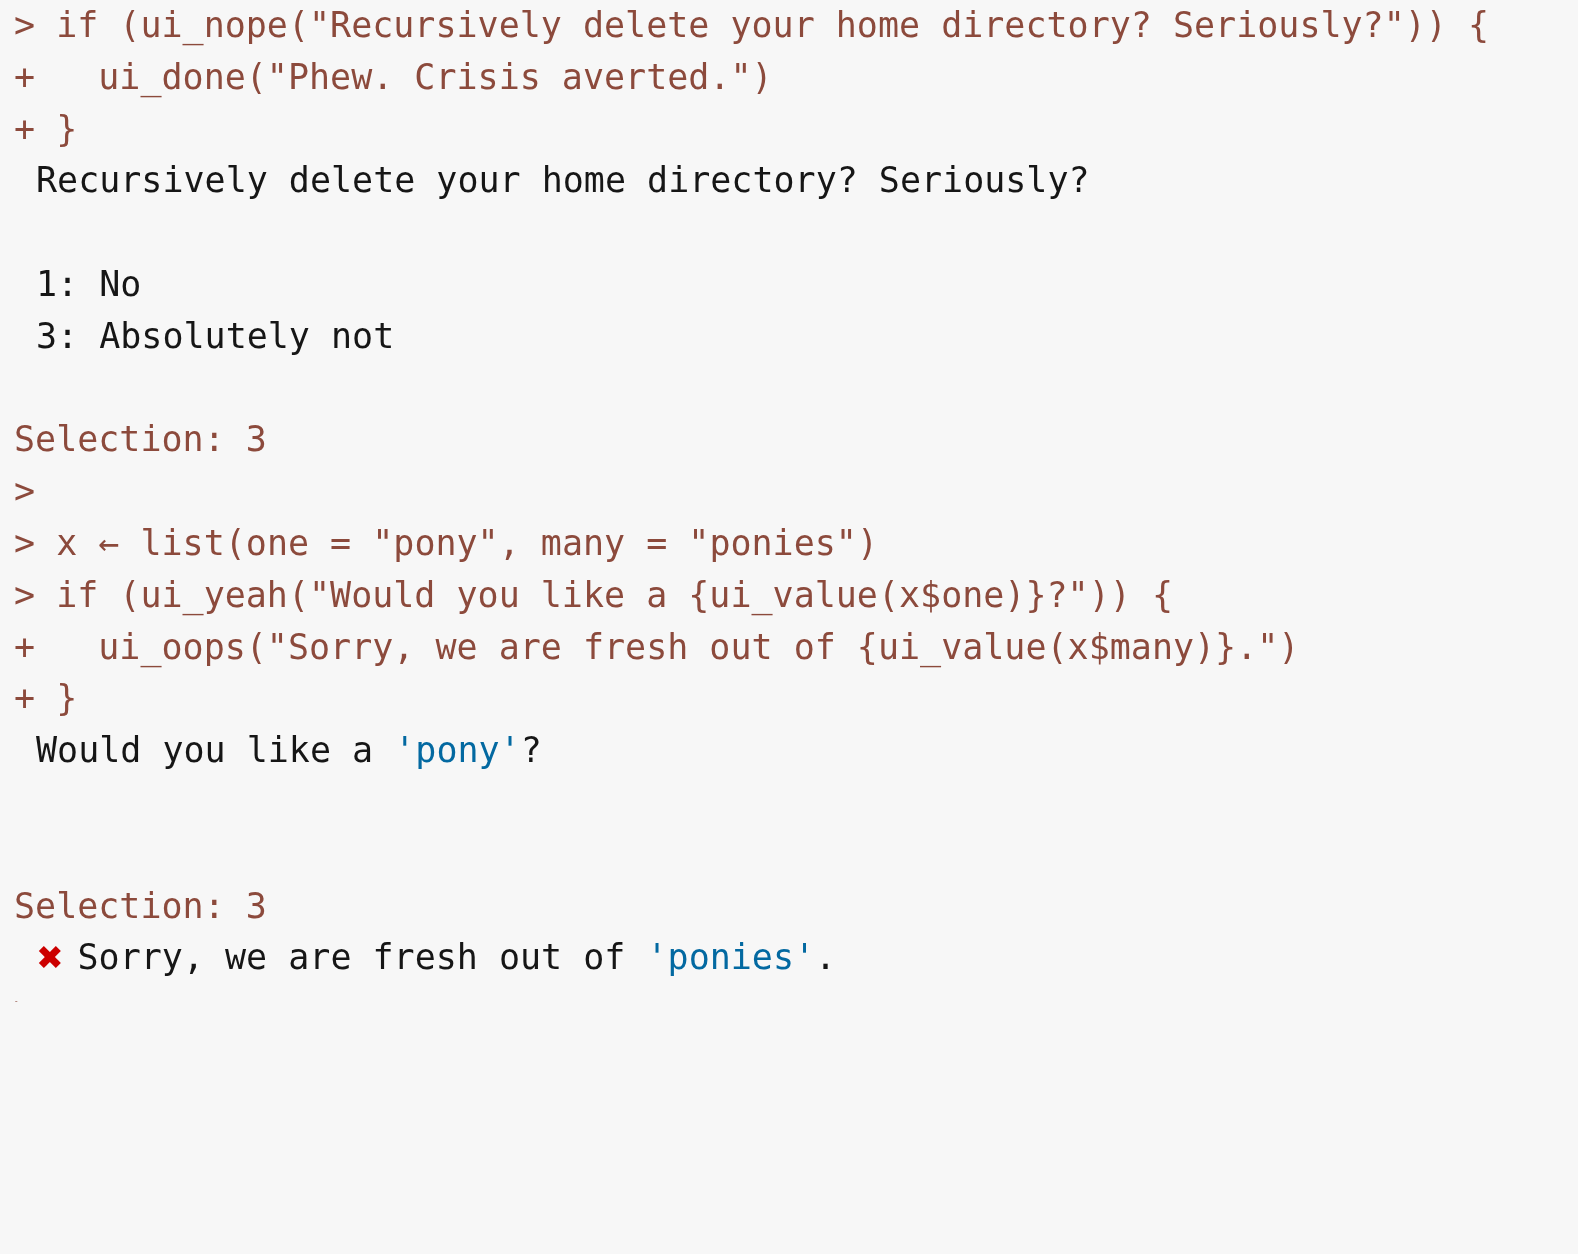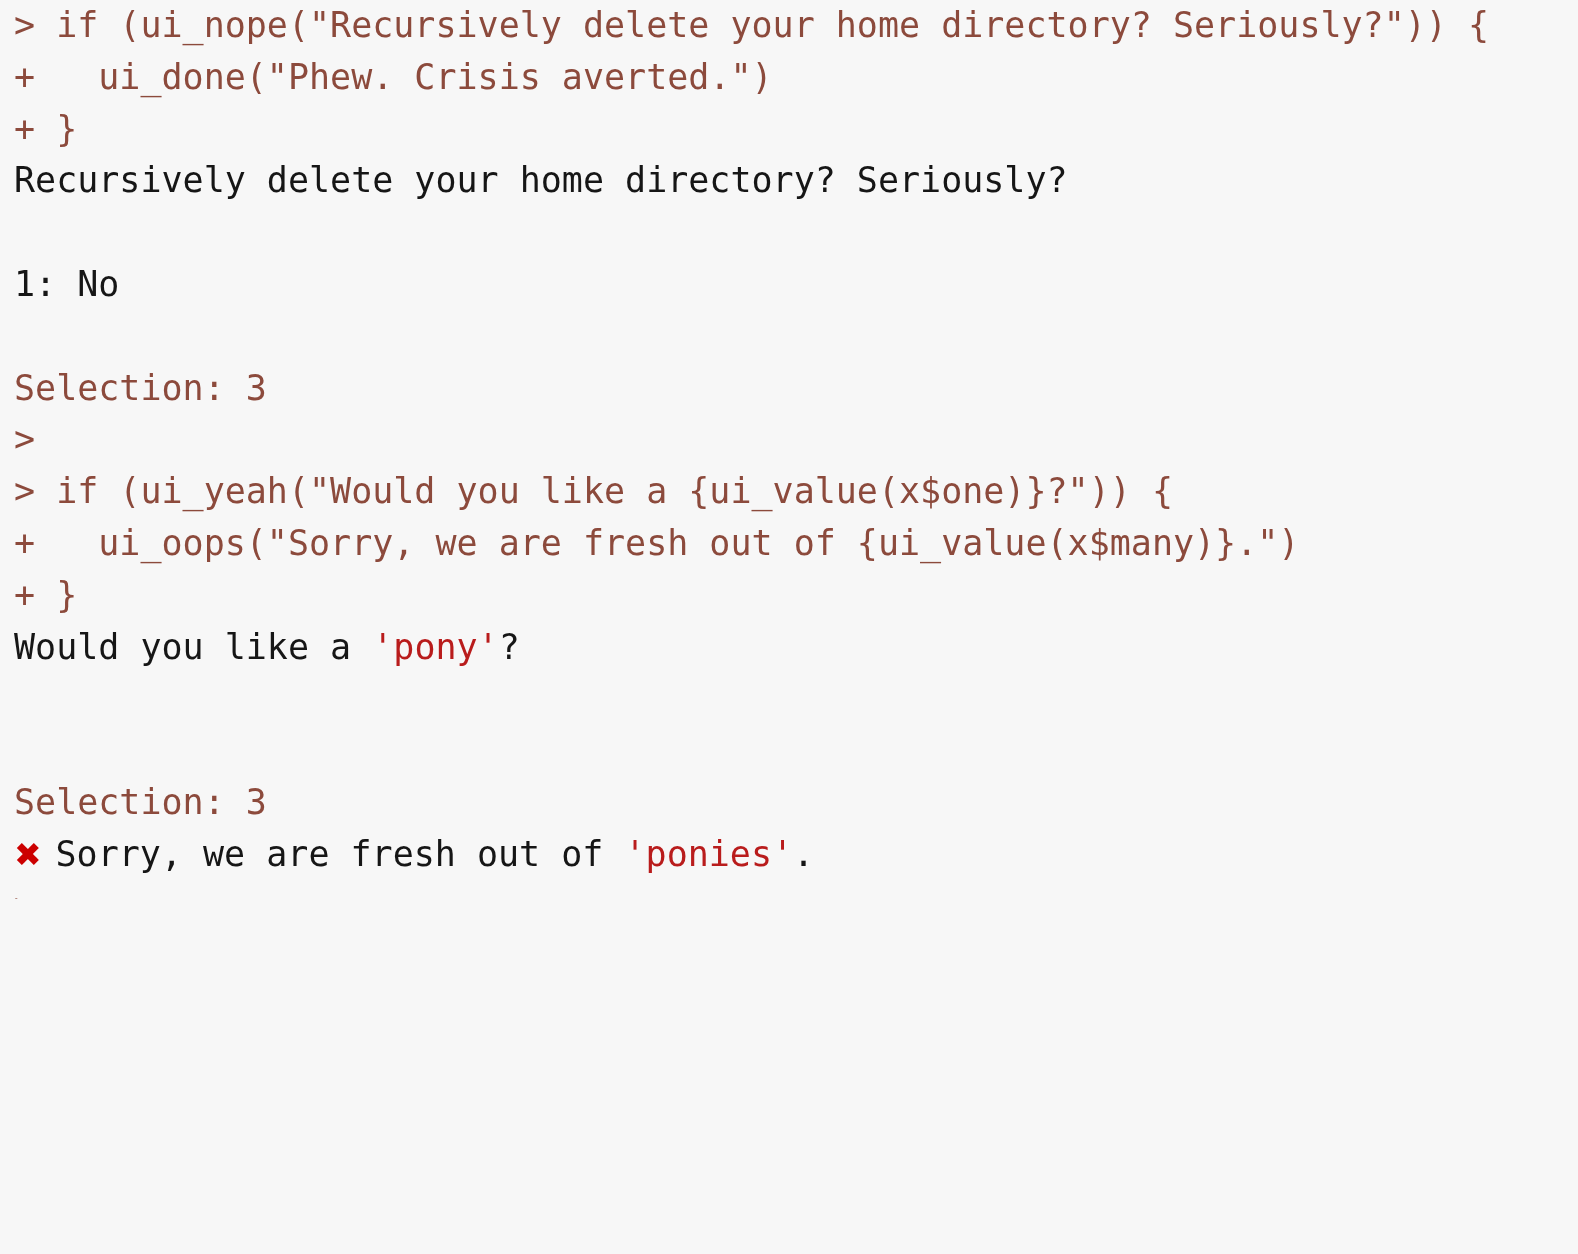--- a/index.html
+++ b/index.html
@@ -35,23 +35,23 @@
     color: #1a1a1a;
   }
 
   .line.blank {
     color: transparent;
   }
 
   
   .c-prompt   { color: #8c4a3c; }
   
-  .c-output   { color: #161616; }
+  .c-output   { color: #161616; margin-left: 22px; }
   
-  .c-val      { color: #b91c1c; }
+  .c-val      { color: #0369a1; }
 
   .bullet {
     display: inline-block;
     width: 0.62em;
     font-family: "DejaVu Sans", sans-serif;
     font-size: 33px;
     font-weight: 700;
     vertical-align: baseline;
   }
   .bullet.tick { color: #4ca316; }
@@ -75,28 +75,30 @@
 
   <div class="line c-prompt">&gt; if (ui_nope("Recursively delete your home directory? Seriously?")) {</div>
   <div class="line c-prompt">+   ui_done("Phew. Crisis averted.")</div>
   <div class="line c-prompt">+ }</div>
 
   <div class="line c-output">Recursively delete your home directory? Seriously?</div>
 
   <div class="line blank">&nbsp;</div>
 
   <div class="line c-output">1: No</div>
+  <div class="line c-output">3: Absolutely not</div>
 
   <div class="line blank">&nbsp;</div>
 
   <div class="line c-prompt">Selection: 3</div>
 
 
   <div class="line c-prompt">&gt;</div>
 
+  <div class="line c-prompt"><span>&gt; x </span><span class="arrow">←</span><span> list(one = "pony", many = "ponies")</span></div>
 
   <div class="line c-prompt">&gt; if (ui_yeah("Would you like a {ui_value(x$one)}?")) {</div>
   <div class="line c-prompt">+   ui_oops("Sorry, we are fresh out of {ui_value(x$many)}.")</div>
   <div class="line c-prompt">+ }</div>
 
   <div class="line c-output"><span>Would you like a </span><span class="c-val">'pony'</span><span>?</span></div>
 
   <div class="line blank">&nbsp;</div>
 
 

